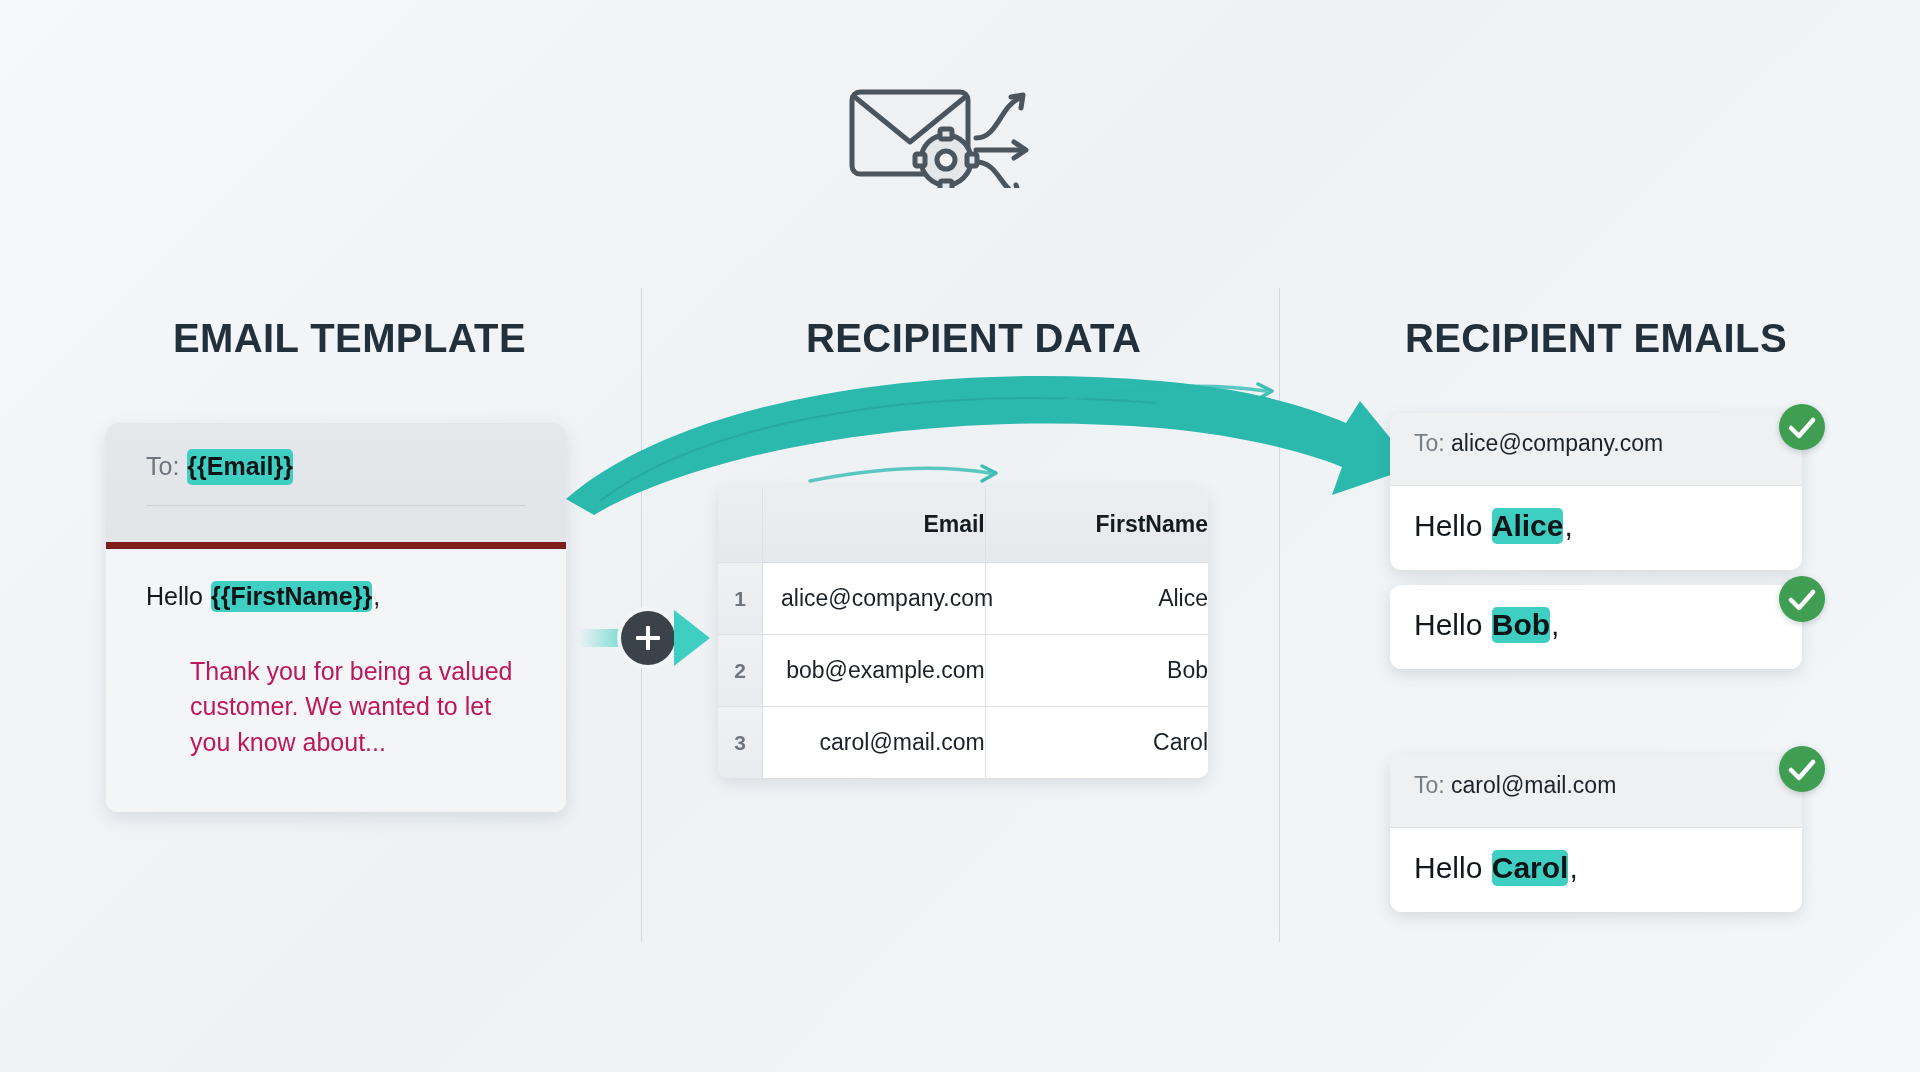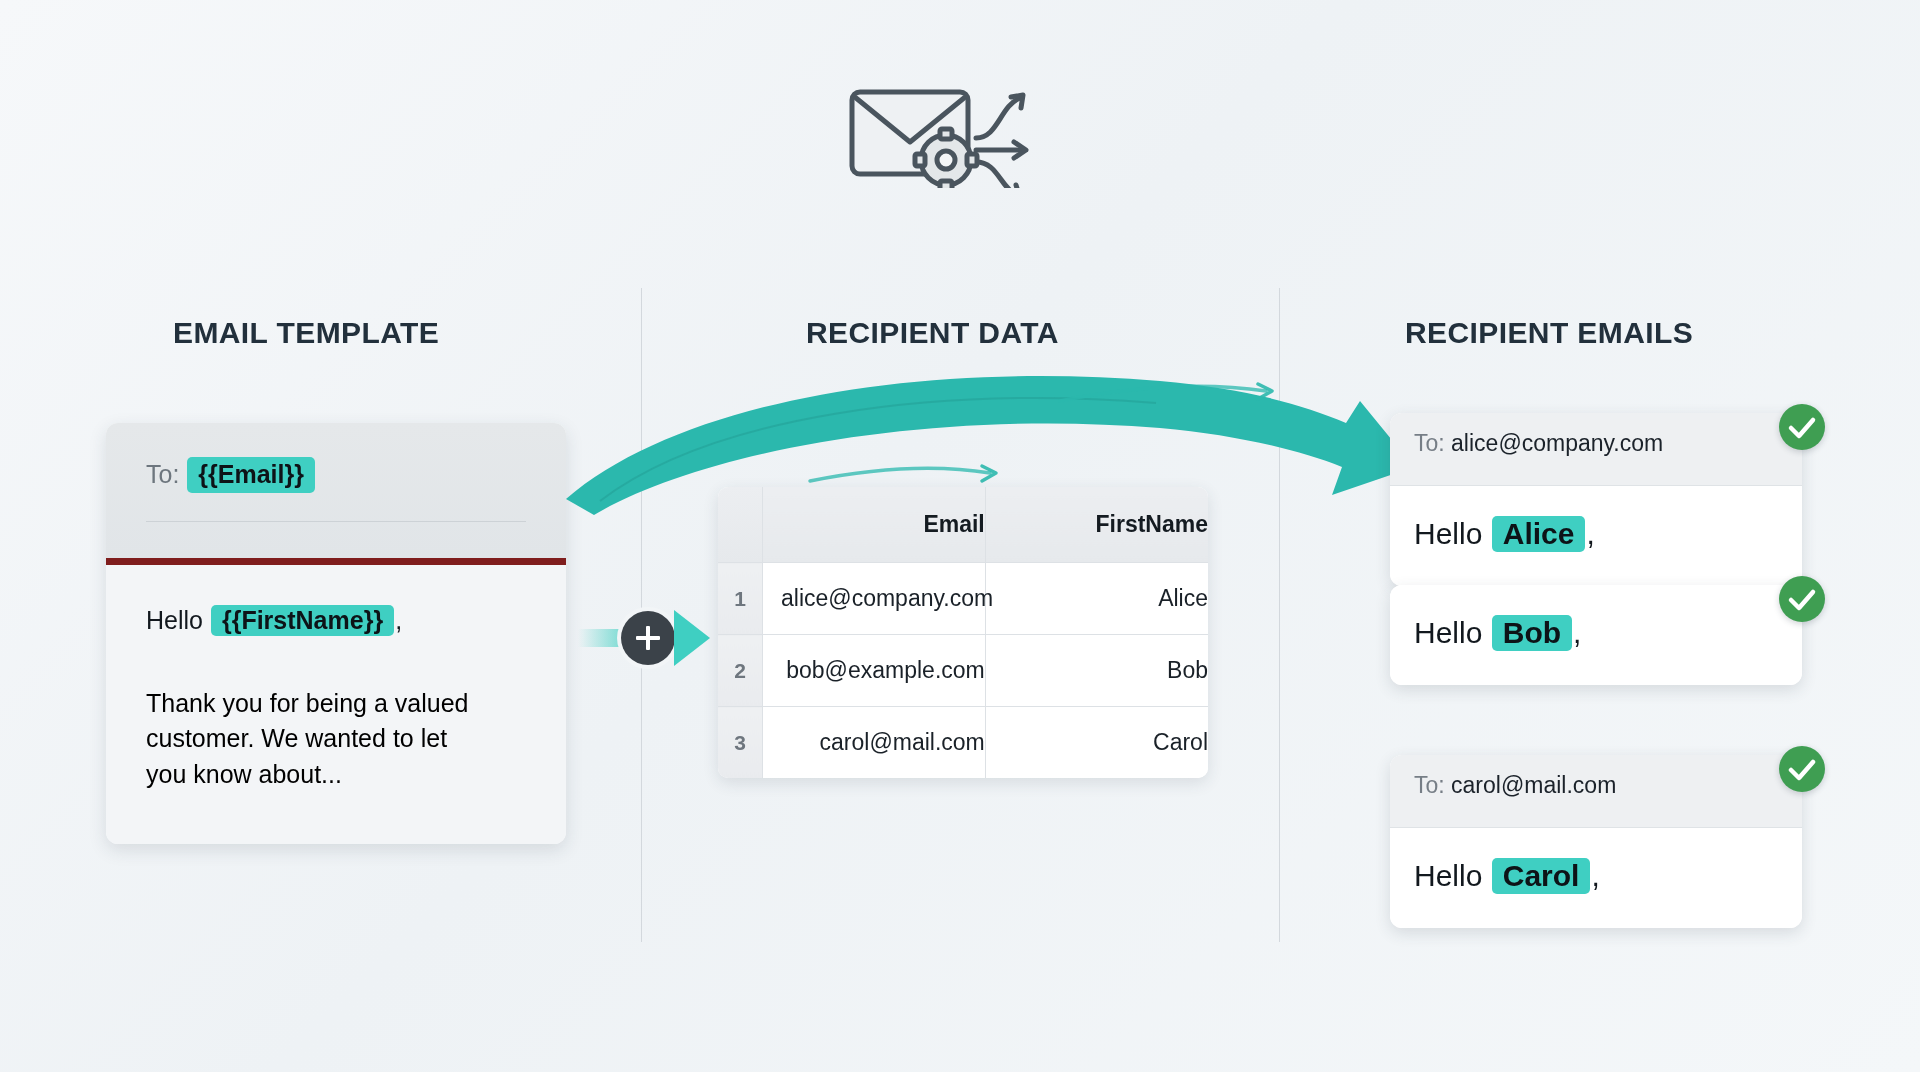--- a/index.html
+++ b/index.html
@@ -35,21 +35,21 @@
     width: 1px;
     height: 654px;
     background: #d3d8dd;
   }
   .divider.d1 { left: 641px; }
   .divider.d2 { left: 1279px; }
 
   
   .section-title {
     position: absolute;
-    font-size: 30px;
+    font-size: 40px;
     font-weight: bold;
     letter-spacing: 0.4px;
     color: #22303c;
     white-space: nowrap;
   }
   .section-title.t1 { left: 173px; top: 316px; }
   .section-title.t2 { left: 806px; top: 316px; }
   .section-title.t3 { left: 1405px; top: 316px; }
 
   
@@ -85,32 +85,33 @@
     border-top: 7px solid #7f1d1d;
   }
   .tpl-greet {
     font-size: 25px;
     color: #12181e;
     margin-bottom: 38px;
     white-space: nowrap;
   }
   .tpl-para {
     font-size: 25px;
-    color: #000000;
+    color: #be185d;
     line-height: 1.42;
     max-width: 330px;
+    margin-left: 44px;
   }
   .token {
     display: inline-block;
     background: #3fcfc2;
     color: #0d1317;
     font-weight: bold;
     border-radius: 5px;
-    padding: 1px 11px;
-    margin: 12px 1px;
+    padding: 1px 0;
+    margin: 4px 1px;
   }
 
   
   .connector {
     position: absolute;
     left: 578px;
     top: 608px;
     width: 130px;
     height: 60px;
   }

